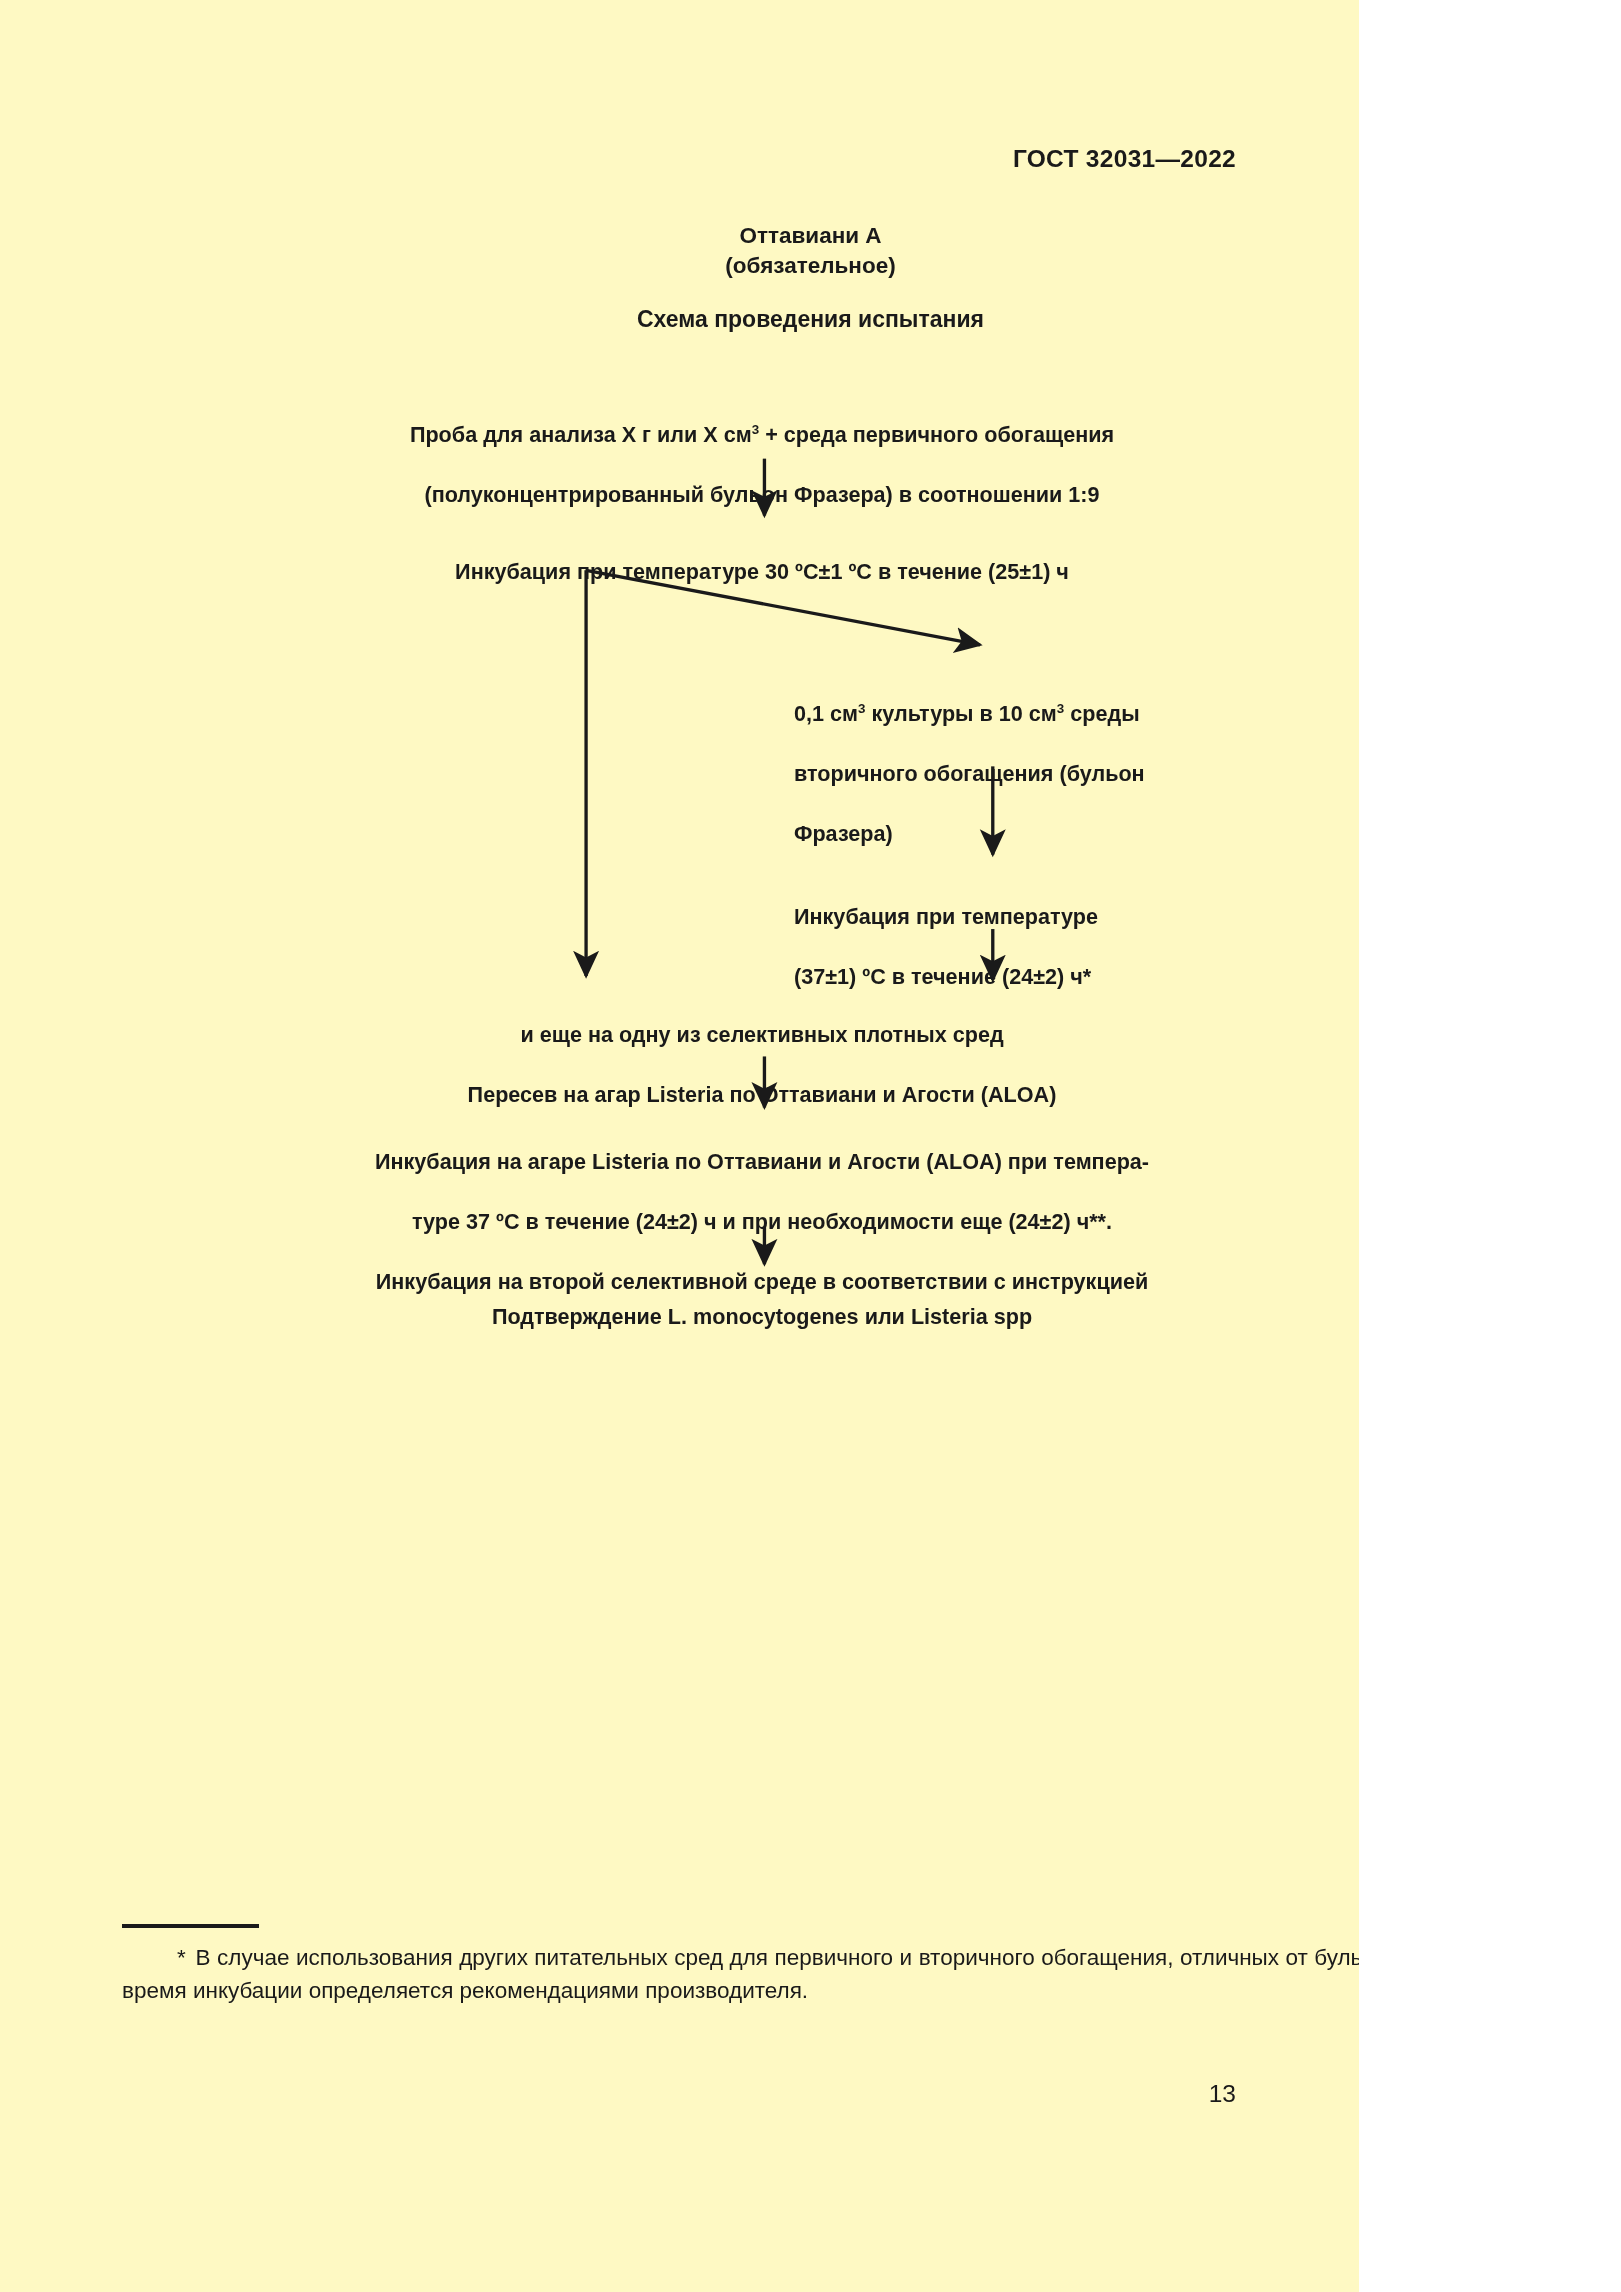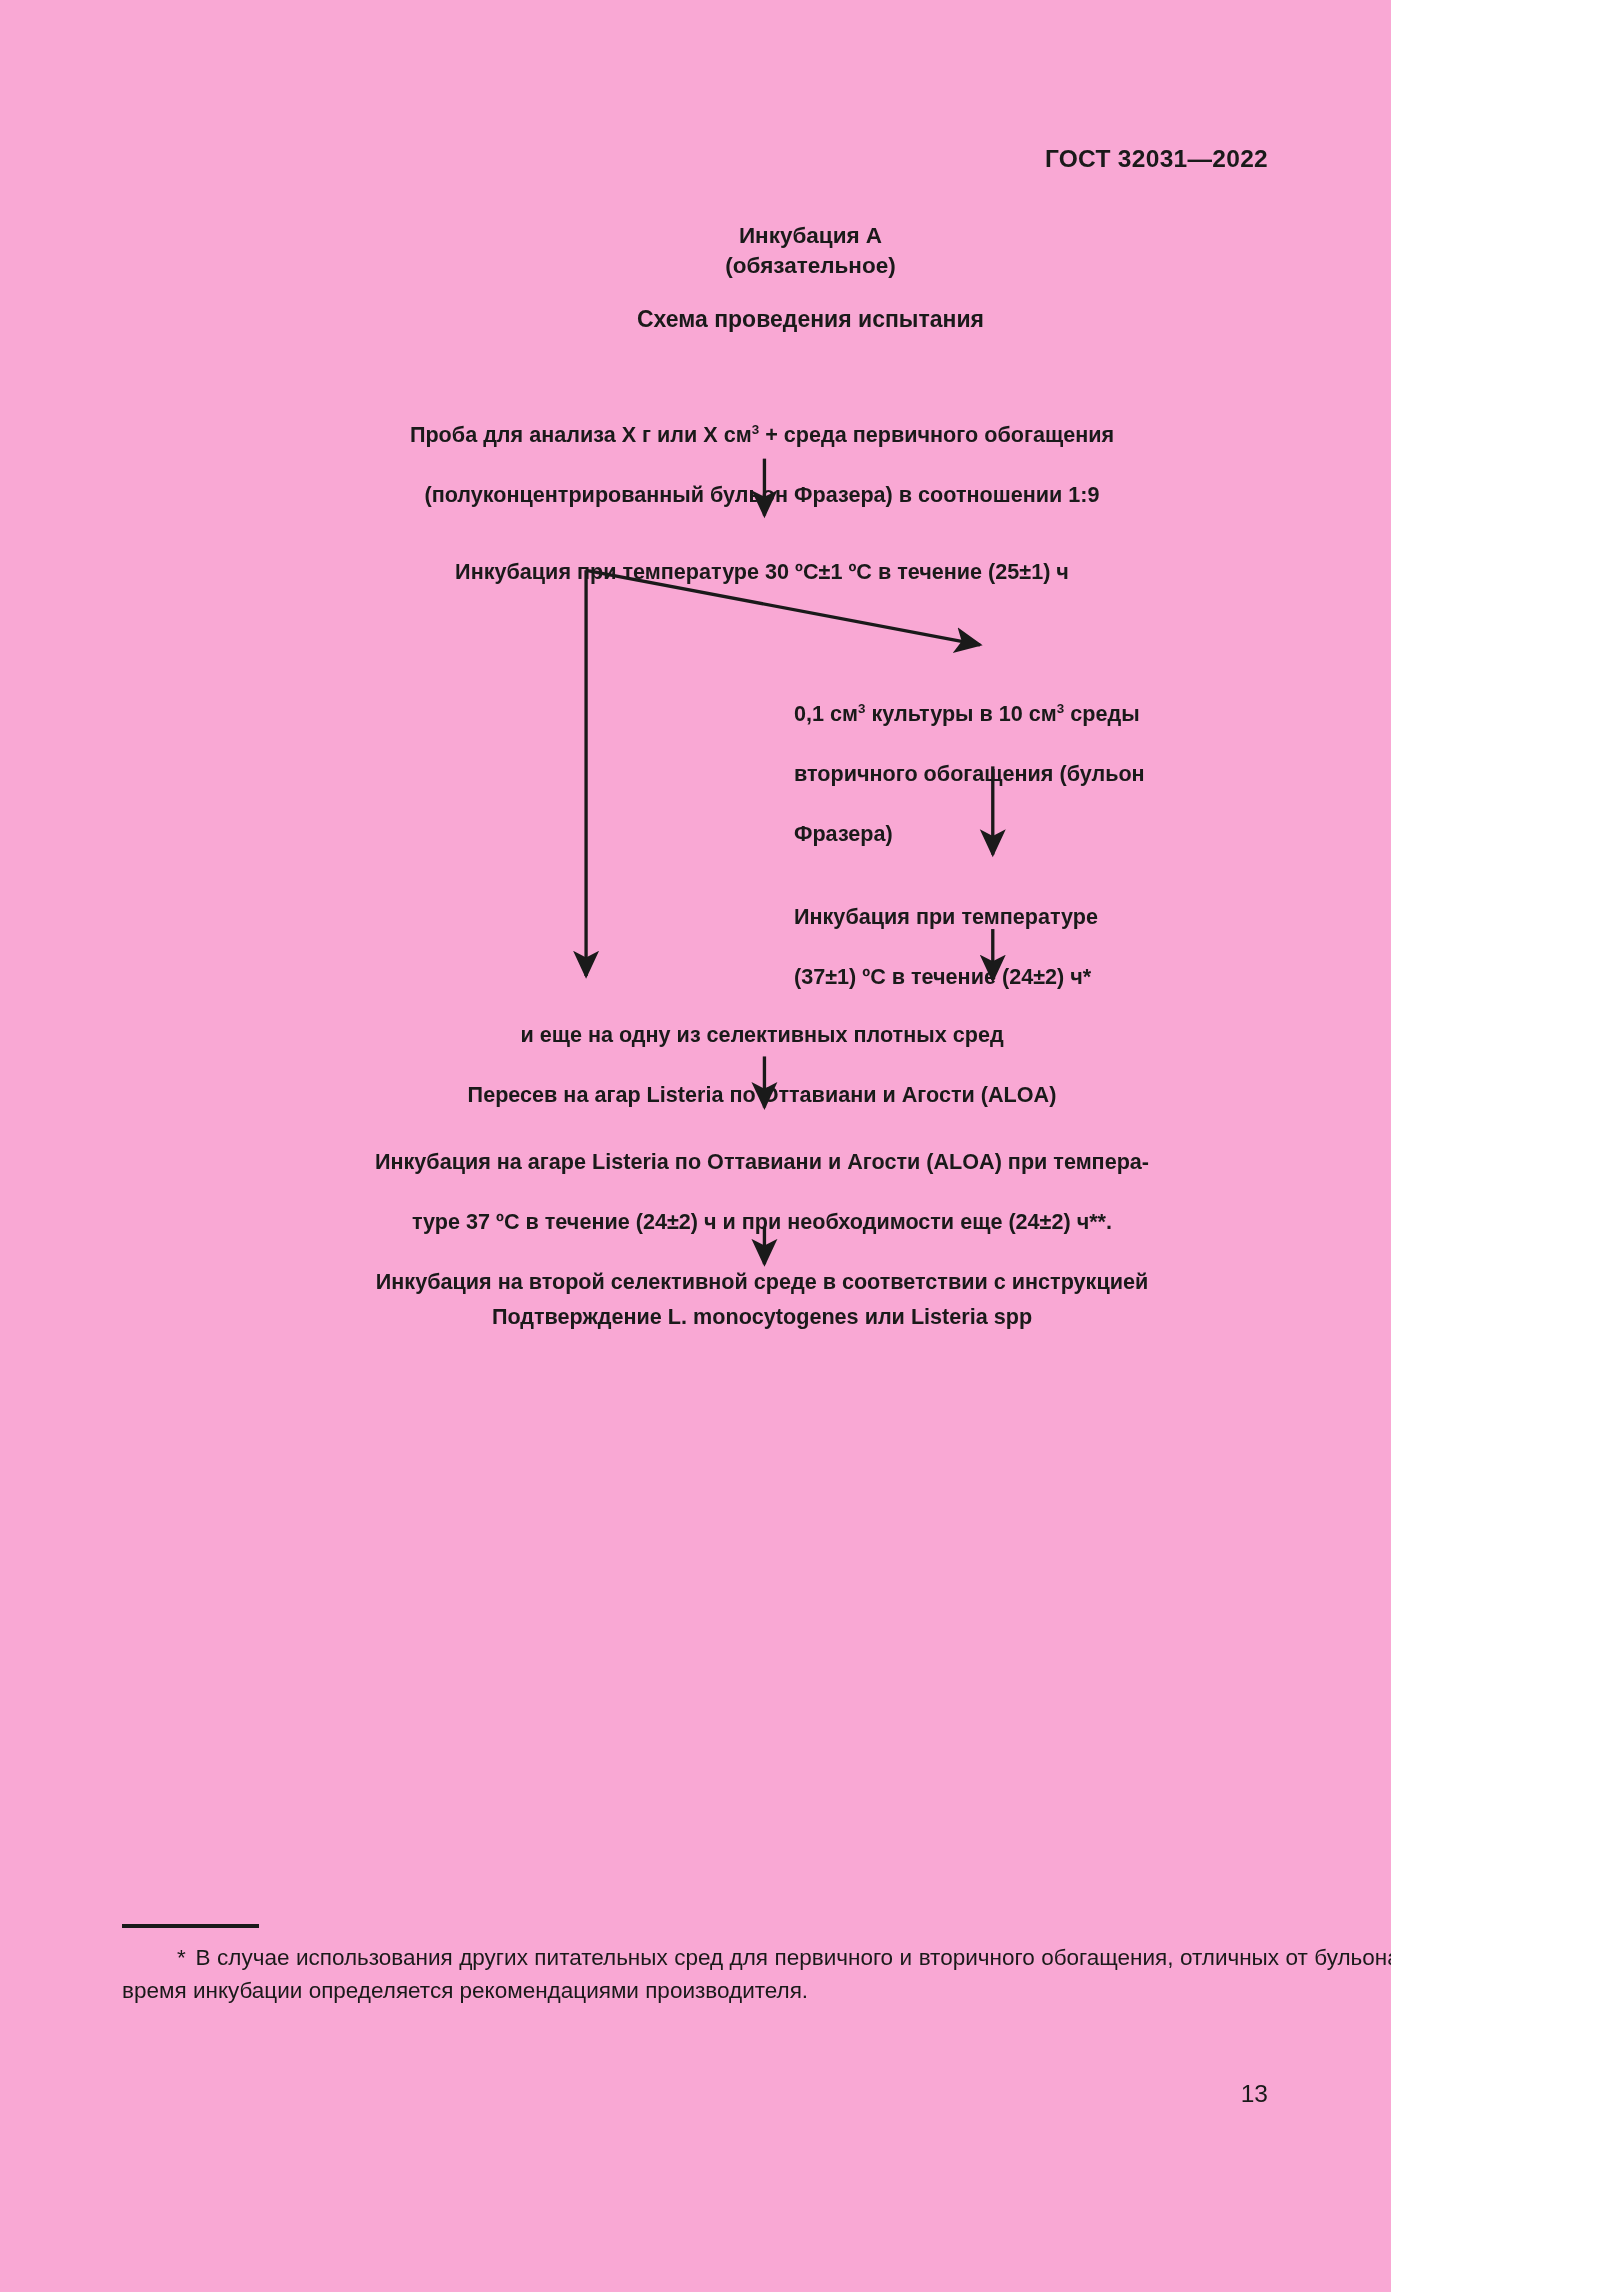--- a/index.html
+++ b/index.html
@@ -9,23 +9,22 @@
     background: #ffffff;
   }
   body {
     font-family: "Liberation Sans", sans-serif;
     color: #1a1a1a;
   }
   #page {
     position: relative;
     width: 1359px;
     height: 2293px;
-    background: #f9a8d4;
+    background: #fef9c3;
     overflow: hidden;
-    padding-left: 32px;
   }
 
   
   .doc-header {
     position: absolute;
     top: 145px;
     right: 123px;
     font-size: 24.5px;
     font-weight: bold;
     letter-spacing: 0.3px;
@@ -123,21 +122,21 @@
   }
 </style>
 </head>
 <body>
 
 <div id="page">
 
   <div class="doc-header">ГОСТ 32031—2022</div>
 
   <div class="appendix-block">
-    <div class="appendix-title">Инкубация А</div>
+    <div class="appendix-title">Оттавиани А</div>
     <div class="appendix-sub">(обязательное)</div>
   </div>
 
   <div class="scheme-title">Схема проведения испытания</div>
 
   <div class="flow">
 
     <div class="node center n-sample">
       <div><span>Проба для анализа X г или X см</span><sup>3</sup><span> + среда первичного обогащения</span></div>
       <div>(полуконцентрированный бульон Фразера) в соотношении 1:9</div>

